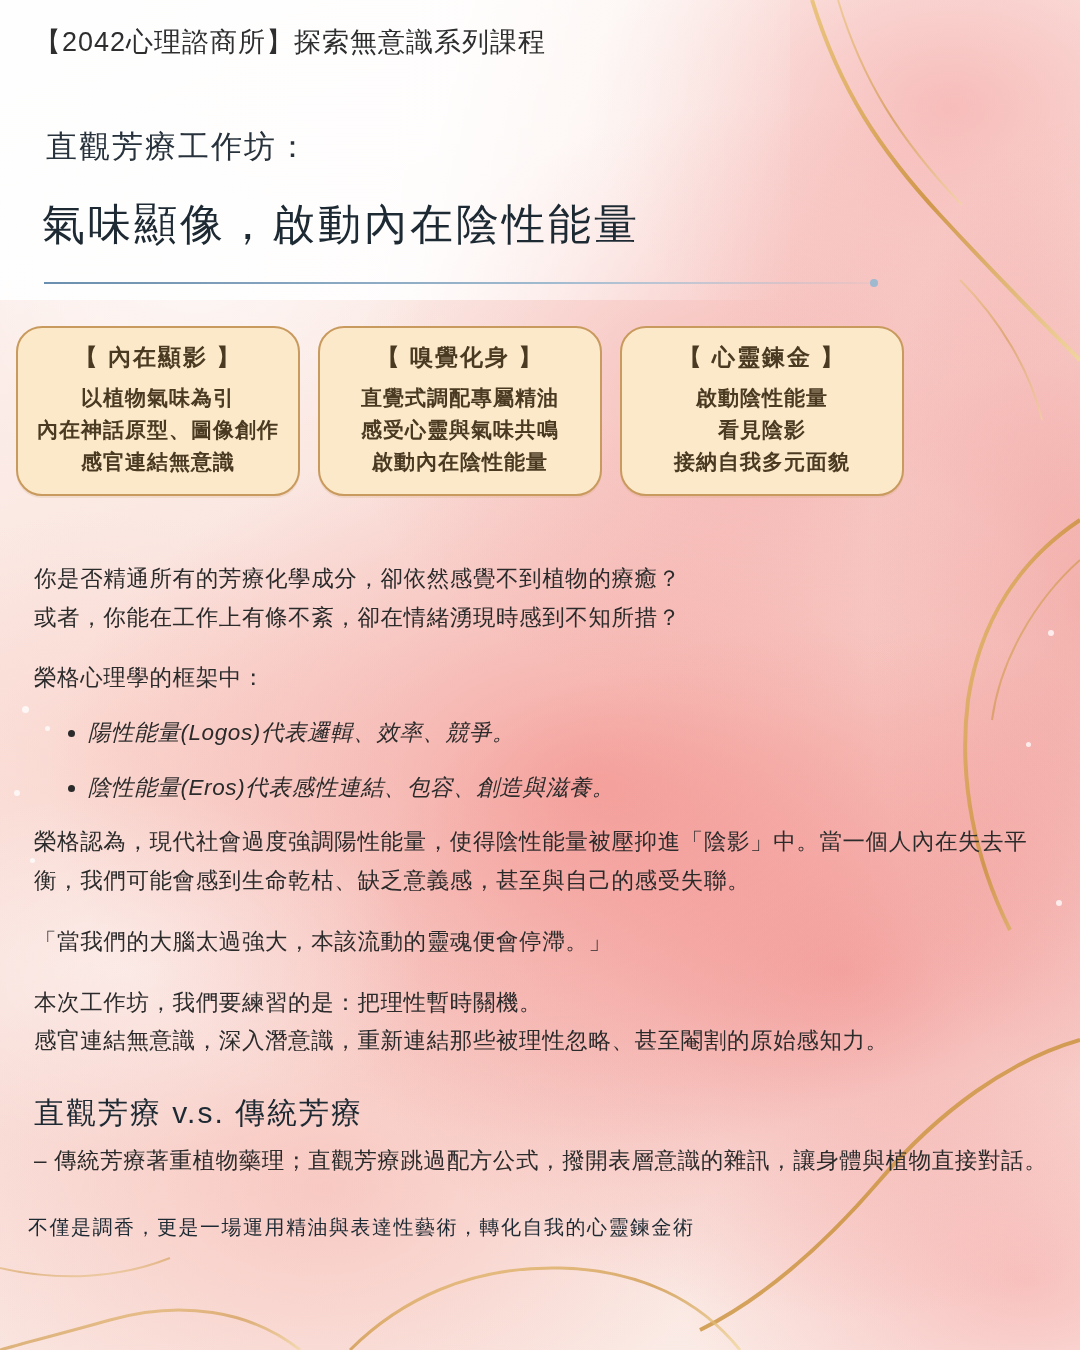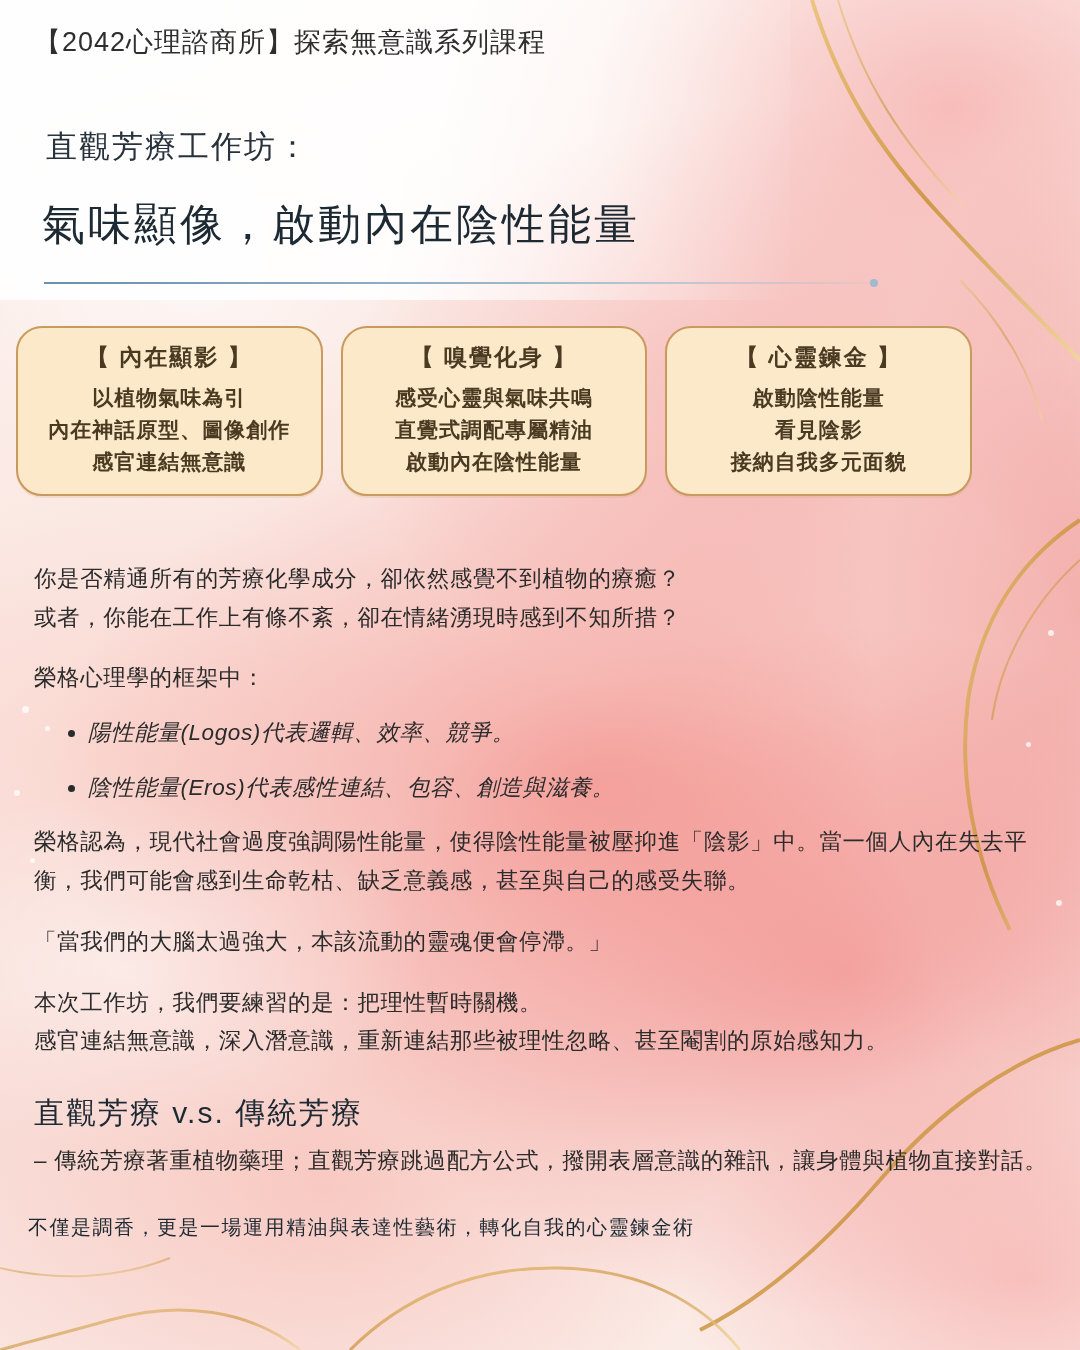--- a/index.html
+++ b/index.html
@@ -97,21 +97,21 @@
     right: -4px; top: -3px;
     width: 8px; height: 8px;
     border-radius: 50%;
     background: #9fb9cf;
   }
 
   
   .cards {
     position: absolute;
     left: 16px; top: 326px;
-    width: 956px;
+    width: 888px;
     display: flex;
     gap: 18px;
   }
   .card {
     flex: 1;
     background: #fce9c9;
     border: 2px solid #c99a5e;
     border-radius: 26px;
     padding: 14px 6px 16px;
     text-align: center;
@@ -228,22 +228,22 @@
 
     <div class="card">
       <div class="c-title">【 內在顯影 】</div>
       <div class="c-line">以植物氣味為引</div>
       <div class="c-line">內在神話原型、圖像創作</div>
       <div class="c-line">感官連結無意識</div>
     </div>
 
     <div class="card">
       <div class="c-title">【 嗅覺化身 】</div>
+      <div class="c-line">直覺式調配專屬精油</div>
       <div class="c-line">感受心靈與氣味共鳴</div>
-      <div class="c-line">直覺式調配專屬精油</div>
       <div class="c-line">啟動內在陰性能量</div>
     </div>
 
     <div class="card">
       <div class="c-title">【 心靈鍊金 】</div>
       <div class="c-line">啟動陰性能量</div>
       <div class="c-line">看見陰影</div>
       <div class="c-line">接納自我多元面貌</div>
     </div>
 

